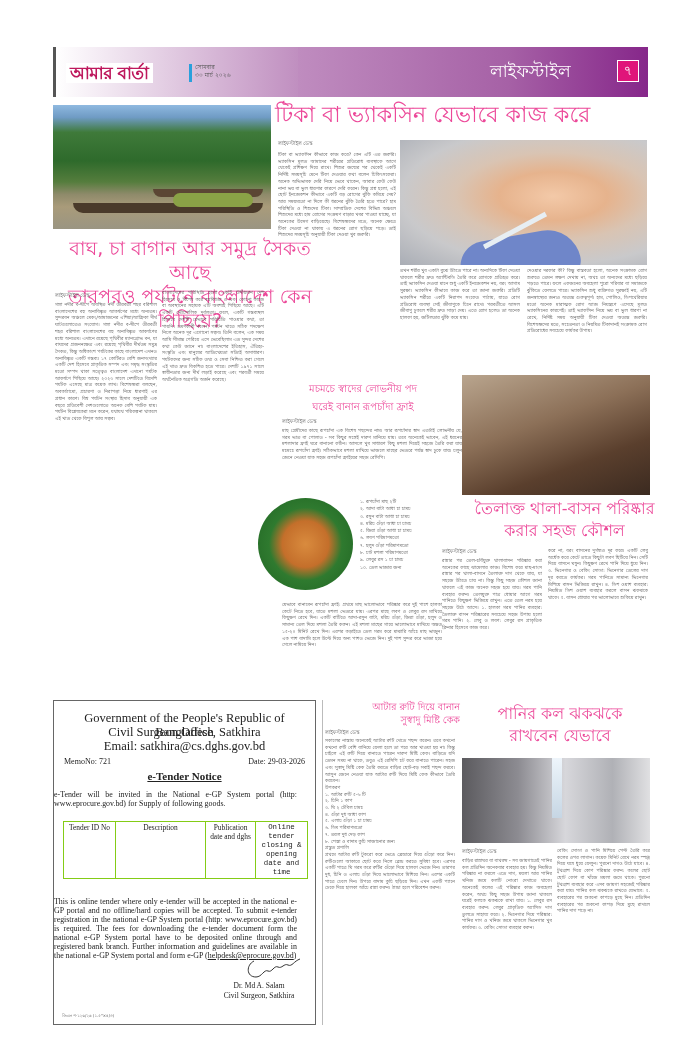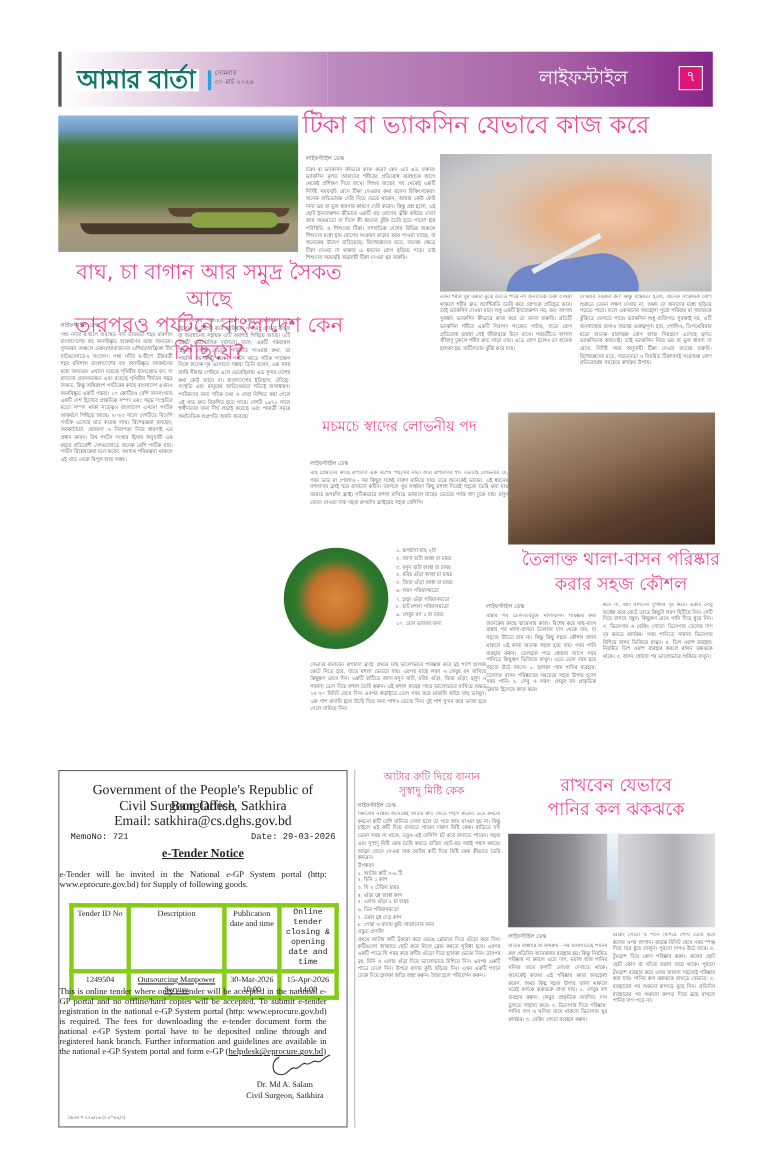--- a/index.html
+++ b/index.html
@@ -5,21 +5,21 @@
   * { box-sizing: border-box; margin: 0; padding: 0; }
   html, body { width: 700px; height: 1050px; background: #ffffff; overflow: hidden; }
   body { font-family: "DejaVu Sans", sans-serif; color: #222; position: relative; }
 
   .masthead { position: absolute; left: 53px; top: 47px; width: 245px; height: 50px;
     background: linear-gradient(90deg, #ffffff 0%, #e6d3e6 40%, #c08fc0 100%);
     border-left: 3px solid #555; }
   .masthead-right { position: absolute; left: 298px; top: 47px; width: 350px; height: 50px;
     background: linear-gradient(90deg, #bf8cbf 0%, #a661a6 60%, #86278a 100%); }
   .logo { position: absolute; left: 66px; top: 63px; background: #fff; padding: 0 4px; height: 20px;
-    font-family: "DejaVu Sans", sans-serif; font-weight: 900; font-size: 23px; line-height: 20px; color: #0f766e; letter-spacing: -0.5px; }
+    font-family: "DejaVu Sans", sans-serif; font-weight: 900; font-size: 17px; line-height: 20px; color: #be185d; letter-spacing: -0.5px; }
   .logo-sep { position: absolute; left: 189px; top: 64px; width: 3px; height: 18px; background: #2aa0dc; }
   .logo-date { position: absolute; left: 195px; top: 63px; font-size: 6px; line-height: 8px; color: #555; }
   .section-name { position: absolute; left: 490px; top: 60px; font-size: 17px; color: #fff; line-height: 22px; }
   .page-no { position: absolute; left: 617px; top: 60px; width: 22px; height: 22px; border: 1px solid #fff;
     background: #e0157a; color: #fff; font-size: 13px; line-height: 20px; text-align: center; }
 
   .img { position: absolute; overflow: hidden; }
   .img-boats { left: 53px; top: 105px; width: 218px; height: 124px;
     background: linear-gradient(180deg, #8fb9e0 0%, #6f9bc4 10%, #3f7a3a 22%, #2e6a2b 45%, #557d3d 62%, #8e8a6a 72%, #a99b7a 82%, #9a9582 100%); }
   .img-boats .b1 { position:absolute; left: 20px; top: 98px; width: 190px; height: 10px; background:#4a3a2a; border-radius: 0 0 40px 40px; }
@@ -36,36 +36,36 @@
   .img-fish { left: 258px; top: 498px; width: 95px; height: 92px; border-radius: 50%;
     background: radial-gradient(circle at 50% 50%, #d98b3e 0%, #c46f2b 35%, #2f7a2f 55%, #1f6322 100%); }
   .img-dishes { left: 462px; top: 375px; width: 108px; height: 120px; background: transparent; }
   .img-tap { left: 462px; top: 758px; width: 188px; height: 85px;
     background: linear-gradient(90deg, #5b5a5e 0%, #8d8c92 30%, #d7d7db 55%, #b0b1b6 80%, #e0e0e2 100%); }
   .img-tap .stream { position:absolute; left: 90px; top: 0; width: 10px; height: 60px; background: linear-gradient(180deg,#eef5fb,#c6d6e4); }
 
   .headline { position: absolute; color: #ec4899; font-family: "DejaVu Sans", sans-serif; text-align: center; }
   .h-vaccine { left: 275px; top: 100px; width: 390px; font-size: 22px; line-height: 30px; text-align: left; }
   .h-tour { left: 55px; top: 236px; width: 270px; font-size: 19px; line-height: 24px; }
-  .h-fish { left: 258px; top: 380px; width: 210px; font-size: 13px; line-height: 18px; }
+  .h-fish { left: 258px; top: 380px; width: 210px; font-size: 10px; line-height: 18px; }
   .h-dish { left: 442px; top: 498px; width: 245px; font-size: 16px; line-height: 22px; }
   .h-tap { left: 470px; top: 703px; width: 180px; font-size: 16px; line-height: 22px; }
-  .h-cake { left: 484px; top: 658px; width: 100px; font-size: 9.5px; line-height: 13px; text-align: center; }
+  .h-cake { left: 484px; top: 658px; width: 100px; font-size: 9.5px; line-height: 13px; text-align: right; }
 
   .byline { position: absolute; font-size: 5px; color: #555; }
   .body-col { position: absolute; font-size: 4.6px; line-height: 6.7px; color: #555; text-align: justify; overflow: hidden; }
 
   .notice { position: absolute; left: 53px; top: 700px; width: 263px; height: 325px; border: 1px solid #666;
     font-family: "Liberation Serif", serif; color: #222; }
   .n-title { position: absolute; left: 0; width: 100%; text-align: center; font-size: 12.5px; line-height: 14px; }
-  .n-meta { position: absolute; font-size: 8px; font-family: Liberation Mono, monospace; }
+  .n-meta { position: absolute; font-size: 8px; }
   .n-tender-title { position: absolute; left: 0; top: 69px; width: 100%; text-align: center; font-size: 11px; font-weight: bold; text-decoration: underline; }
   .n-para { position: absolute; left: 0; width: 243px; font-size: 7.9px; line-height: 9px; text-align: justify; }
   table.tender { position: absolute; left: 9px; top: 120px; width: 245px; border-collapse: collapse; font-size: 7.4px; line-height: 9px; }
-  table.tender th, table.tender td { border: 4px solid #84cc16; padding: 1px 2px; text-align: center; vertical-align: top; font-weight: normal; }
+  table.tender th, table.tender td { border: 1px solid #84cc16; padding: 1px 2px; text-align: center; vertical-align: top; font-weight: normal; }
   .link-underline { text-decoration: underline; }
   .sig { position: absolute; left: 190px; top: 254px; width: 60px; height: 26px; }
   .sig-name { position: absolute; left: 150px; width: 110px; text-align: center; font-size: 7.5px; line-height: 9px; }
   .n-foot { position: absolute; left: 8px; top: 312px; font-size: 4px; color: #555; font-family: "DejaVu Sans", sans-serif; }
 
   .rule { position: absolute; background: #bbb; }
 </style>
 </head>
 <body>
 
@@ -98,20 +98,21 @@
 <div class="img img-baby" style="top:140px; height:125px;">
   <div class="glove"></div>
   <div class="syringe"></div>
 </div>
 <div class="body-col" style="left:278px; top:152px; width:118px; height:215px;">টিকা বা ভ্যাকসিন কীভাবে কাজ করে? কেন এটি এত জরুরি। ভ্যাকসিন মূলত আমাদের শরীরের প্রতিরোধ ব্যবস্থাকে আগে থেকেই প্রশিক্ষণ দিয়ে রাখে। শিশুর জন্মের পর থেকেই একটি নির্দিষ্ট সময়সূচি মেনে টিকা দেওয়ার কথা বলেন চিকিৎসকেরা। অনেক অভিভাবক দেরি নিয়ে ভেবে থাকেন, আবার কেউ কেউ নানা ভয় বা ভুল ধারণার কারণে দেরি করেন। কিন্তু প্রশ্ন হলো, এই ছোট ইনজেকশন কীভাবে একটি বড় রোগের ঝুঁকি কমিয়ে দেয়? আর সময়মতো না দিলে কী ধরনের ঝুঁকি তৈরি হতে পারে? হাম পরিস্থিতি ও শিশুদের টিকা। সাম্প্রতিক দেশের বিভিন্ন অঞ্চলে শিশুদের মধ্যে হাম রোগের সংক্রমণ বাড়ার খবর পাওয়া যাচ্ছে, যা অনেকের উদ্বেগ বাড়িয়েছে। বিশেষজ্ঞদের মতে, অনেক ক্ষেত্রে টিকা দেওয়া না থাকায় এ ধরনের রোগ ছড়িয়ে পড়ে। তাই শিশুদের সময়সূচি অনুযায়ী টিকা দেওয়া খুব জরুরি।</div>
 <div class="body-col" style="left:400px; top:268px; width:120px; height:100px;">তখন শরীর খুব একটা বুঝে উঠতে পারে না। অন্যদিকে টিকা দেওয়া থাকলে শরীর দ্রুত অ্যান্টিবডি তৈরি করে রোগকে প্রতিহত করে। তাই ভ্যাকসিন দেওয়া মানে শুধু একটি ইনজেকশন নয়, বরং আগাম সুরক্ষা। ভ্যাকসিন কীভাবে কাজ করে তা জানা জরুরি। প্রতিটি ভ্যাকসিন শরীরে একটি নিরাপদ সংকেত পাঠায়, যাতে রোগ প্রতিরোধ ব্যবস্থা সেই জীবাণুকে চিনে রাখে। পরবর্তীতে আসল জীবাণু ঢুকলে শরীর দ্রুত সাড়া দেয়। এতে রোগ হলেও তা অনেক হালকা হয়, জটিলতার ঝুঁকি কমে যায়।</div>
 <div class="body-col" style="left:527px; top:268px; width:120px; height:100px;">দেওয়ার দরকার কী? কিন্তু বাস্তবতা হলো, অনেক সংক্রামক রোগ শুরুতে তেমন লক্ষণ দেখায় না, অথচ তা অন্যদের মধ্যে ছড়িয়ে পড়তে পারে। ফলে একজনের অবহেলা পুরো পরিবার বা সমাজকে ঝুঁকিতে ফেলতে পারে। ভ্যাকসিন শুধু ব্যক্তিগত সুরক্ষাই নয়, এটি জনস্বাস্থ্যের জন্যও অত্যন্ত গুরুত্বপূর্ণ। হাম, পোলিও, ডিপথেরিয়ার মতো অনেক মারাত্মক রোগ আজ নিয়ন্ত্রণে এসেছে মূলত ভ্যাকসিনের কারণেই। তাই ভ্যাকসিন নিয়ে ভয় বা ভুল ধারণা না রেখে, নির্দিষ্ট সময় অনুযায়ী টিকা দেওয়া অত্যন্ত জরুরি। বিশেষজ্ঞদের মতে, সচেতনতা ও নিয়মিত টিকাদানই সংক্রামক রোগ প্রতিরোধের সবচেয়ে কার্যকর উপায়।</div>
 
 <div class="headline h-fish">
   <div>মচমচে স্বাদের লোভনীয় পদ</div>
+  <div>ঘরেই বানান রূপচাঁদা ফ্রাই</div>
 </div>
 <div class="byline" style="left:282px; top:418px;">লাইফস্টাইল ডেস্ক</div>
 <div class="body-col" style="left:282px; top:428px; width:180px; height:65px;">মাছ প্রেমীদের কাছে রূপচাঁদা এক বিশেষ পছন্দের নাম। আর রূপচাঁদার স্বাদ এতটাই লোভনীয় যে, গরম ভাত বা পোলাও - সব কিছুর সঙ্গেই দারুণ মানিয়ে যায়। তবে অনেকেই ভাবেন, এই ধরনের মশলাদার ফ্রাই ঘরে বানানো কঠিন। আসলে খুব সাধারণ কিছু মশলা দিয়েই সহজে তৈরি করা যায় মচমচে রূপচাঁদা ফ্রাই। সঠিকভাবে মশলা মাখিয়ে ভাজলে মাছের ভেতরে পর্যন্ত স্বাদ ঢুকে যায়। চলুন জেনে নেওয়া যাক সহজ রূপচাঁদা ফ্রাইয়ের সহজ রেসিপি।</div>
 <div class="img img-fish"></div>
 <div class="body-col" style="left:360px; top:498px; width:95px; height:100px; text-align:left; line-height:7.3px;">
   <div>১. রূপচাঁদা মাছ ২টি</div>
   <div>২. আদা বাটা আধা চা চামচ</div>
   <div>৩. রসুন বাটা আধা চা চামচ</div>
   <div>৪. মরিচ গুঁড়া আধা চা চামচ</div>
   <div>৫. জিরা গুঁড়া আধা চা চামচ</div>
@@ -139,28 +140,22 @@
   <div class="n-title" style="top:24px;">Civil Surgeon Office, Satkhira</div>
   <div class="n-meta" style="left:10px; top:56px;">MemoNo: 721</div>
   <div class="n-meta" style="right:10px; top:56px;">Date: 29-03-2026</div>
   <div class="n-tender-title">e-Tender Notice</div>
   <div class="n-para" style="top:89px;">e-Tender will be invited in the National e-GP System portal (http: www.eprocure.gov.bd) for Supply of following goods.</div>
   <table class="tender">
     <tbody>
         <tr>
       <th style="width:52px;">Tender ID No</th>
       <th>Description</th>
-      <th style="width:50px;">Publication date and time</th>
+      <th style="width:50px;">Publication date and dghs</th>
       <th style="width:52px;font-family:Liberation Mono, monospace;">Online tender closing &amp; opening date and time</th>
-    </tr>
-    <tr>
-      <td style="height:24px;">1249504</td>
-      <td class="link-underline">Outsourcing Manpower Service</td>
-      <td>30-Mar-2026 10:00</td>
-      <td>15-Apr-2026 14:00</td>
     </tr>
   </tbody>
     </table>
   <div class="n-para" style="top:196px;"><span>This is online tender where only e-tender will be accepted in the national e-GP portal and no offline/hard copies will be accepted. To submit e-tender registration in the national e-GP System portal (http: www.eprocure.gov.bd) is required. The fees for downloading the e-tender document form the national e-GP System portal have to be deposited online through and registered bank branch. Further information and guidelines are available in the national e-GP System portal and form e-GP (</span><span class="link-underline">helpdesk@eprocure.gov.bd</span><span>)</span></div>
   <svg class="sig" viewBox="0 0 60 26">
     <path d="M10 6 C2 10 2 22 12 22 C18 22 20 14 24 16 C28 18 30 10 34 12 C38 14 40 8 44 10 C48 12 50 6 56 4" fill="none" stroke="#333" stroke-width="1"></path>
   </svg>
   <div class="sig-name" style="top:280px;text-align:center;">Dr. Md A. Salam</div>
   <div class="sig-name" style="top:290px;">Civil Surgeon, Satkhira</div>
   <div class="n-foot">জিএন শ-১২৬/২৬ (১.৫"×৪/৩)</div>
@@ -181,21 +176,21 @@
   <div>৪. গুঁড়া দুধ আধা কাপ</div>
   <div>৫. এলাচ গুঁড়া ১ চা চামচ</div>
   <div>৬. ডিম পরিমাণমতো</div>
   <div>৭. তরল দুধ দেড় কাপ</div>
   <div>৮. পেস্তা ও বাদাম কুচি সাজানোর জন্য</div>
   <div>প্রস্তুত প্রণালি</div>
   <div>প্রথমে আটার রুটি টুকরো করে ভেঙে ব্লেন্ডারে দিয়ে গুঁড়ো করে নিন। রুটিগুলো আকারে ছোট করে নিলে ব্লেন্ড করতে সুবিধা হবে। এরপর একটি পাত্রে ঘি গরম করে রুটির গুঁড়ো দিয়ে হালকা ভেজে নিন। তারপর দুধ, চিনি ও এলাচ গুঁড়া দিয়ে ভালোভাবে মিশিয়ে নিন। এরপর একটি পাত্রে ঢেলে দিন। উপরে বাদাম কুচি ছড়িয়ে দিন। এখন একটি প্যানে ঢেকে দিয়ে হালকা আঁচে রান্না করুন। ঠান্ডা হলে পরিবেশন করুন।</div>
 </div>
 
 <div class="headline h-tap">
+  <div>পানির কল ঝকঝকে</div>
   <div>রাখবেন যেভাবে</div>
-  <div>পানির কল ঝকঝকে</div>
 </div>
 <div class="img img-tap">
   <div class="stream"></div>
 </div>
 <div class="byline" style="left:462px; top:848px;">লাইফস্টাইল ডেস্ক</div>
 <div class="body-col" style="left:462px; top:858px; width:90px; height:170px;">বাড়ির রান্নাঘর বা বাথরুম - সব জায়গাতেই পানির কল প্রতিদিন অনেকবার ব্যবহার হয়। কিন্তু নিয়মিত পরিষ্কার না করলে এতে দাগ, ময়লা আর পানির খনিজ জমে কলটি নোংরা দেখাতে থাকে। অনেকেই কলের এই পরিষ্কার কাজ অবহেলা করেন, অথচ কিছু সহজ উপায় জানা থাকলে ঘরেই কলকে ঝকঝকে রাখা যায়। ১. লেবুর রস ব্যবহার করুন: লেবুর প্রাকৃতিক অ্যাসিড দাগ তুলতে সাহায্য করে। ২. ভিনেগার দিয়ে পরিষ্কার: পানির দাগ ও খনিজ জমে থাকলে ভিনেগার খুব কার্যকর। ৩. বেকিং সোডা ব্যবহার করুন।</div>
 <div class="body-col" style="left:557px; top:848px; width:93px; height:180px;">বেকিং সোডা ও পানি মিশিয়ে পেস্ট তৈরি করে কলের ওপর লাগান। কয়েক মিনিট রেখে নরম স্পঞ্জ দিয়ে ঘষে ধুয়ে ফেলুন। পুরনো দাগও উঠে যাবে। ৪. টুথব্রাশ দিয়ে কোণ পরিষ্কার করুন: কলের ছোট ছোট কোণ বা খাঁজে ময়লা জমে থাকে। পুরনো টুথব্রাশ ব্যবহার করে এসব জায়গা সহজেই পরিষ্কার করা যায়। পানির কল ঝকঝকে রাখতে যেভাবে: ৫. ব্যবহারের পর শুকনো কাপড়ে মুছে নিন। প্রতিদিন ব্যবহারের পর শুকনো কাপড় দিয়ে মুছে রাখলে পানির দাগ পড়ে না।</div>
 
 </body></html>

